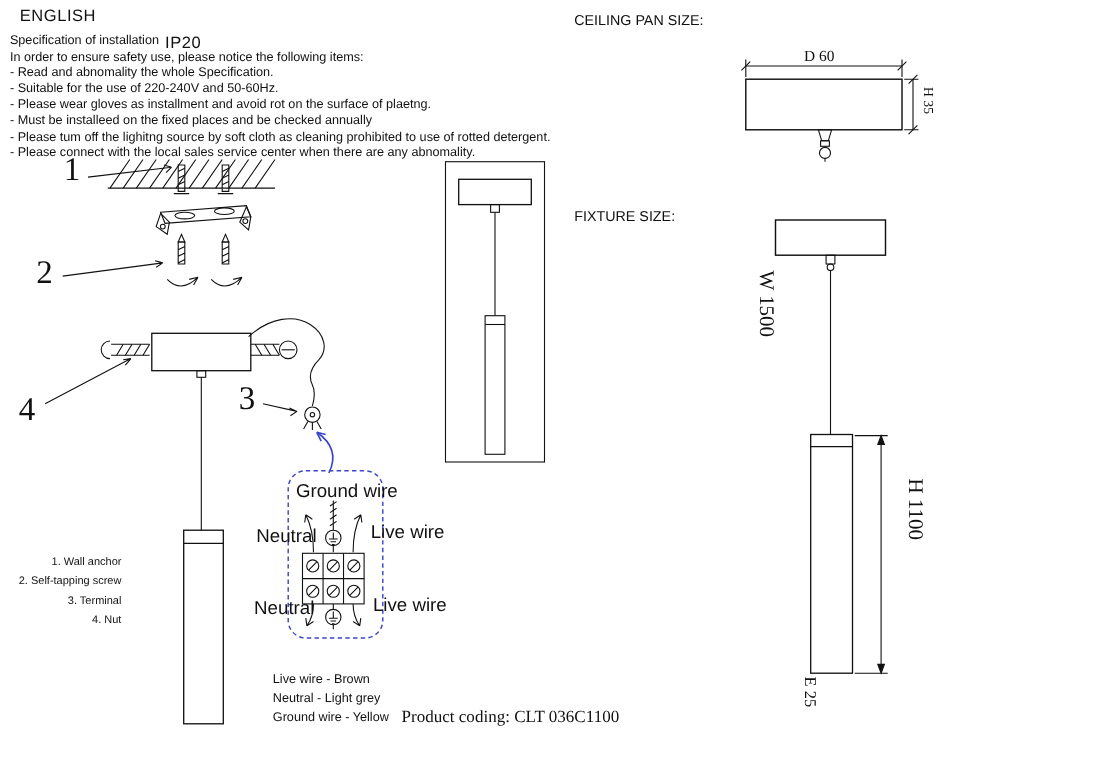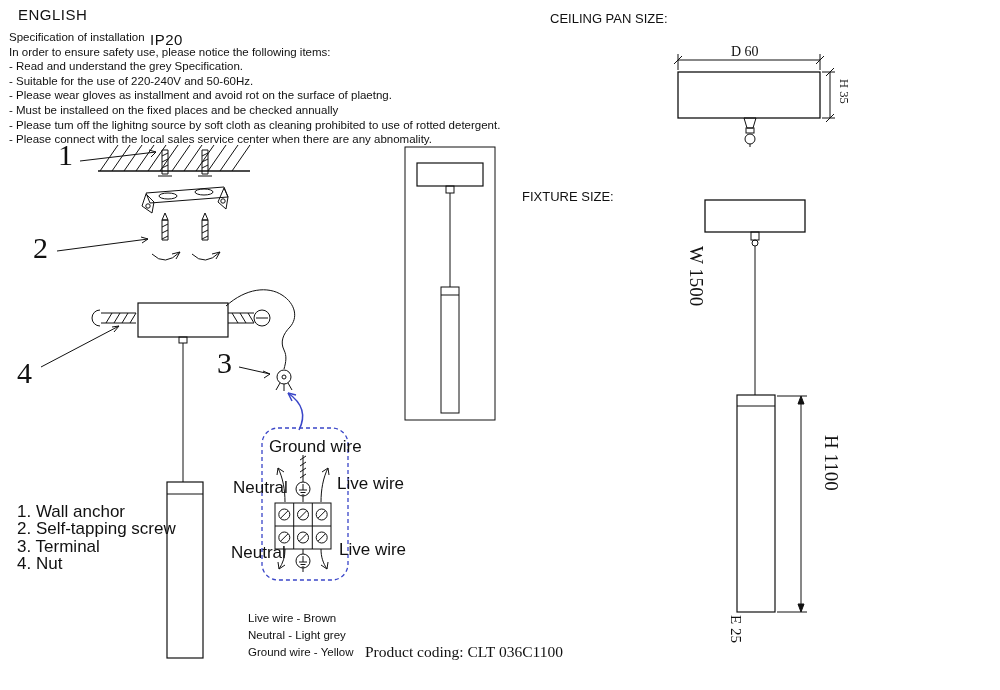--- a/index.html
+++ b/index.html
@@ -7,21 +7,21 @@
   body {
     width:1000px; height:690px; position:relative; overflow:hidden;
     font-family:"Liberation Sans", sans-serif; color:#111;
   }
   .page { position:absolute; left:0; top:0; width:1000px; height:546px; background:#fff; }
   .art  { position:absolute; left:0; top:0; }
   .abs  { position:absolute; white-space:nowrap; }
   .t15  { font-size:15px; letter-spacing:.5px; }
   .t13  { font-size:13px; }
   .spec div { font-size:11.5px; line-height:14.6px; white-space:nowrap; }
-  .legend div { font-size:17px; line-height:17.3px; white-space:nowrap; }
+  .legend div { font-size:10px; line-height:17.3px; white-space:nowrap;text-align:right; }
   .wirecolors div { font-size:11.5px; line-height:17.2px; white-space:nowrap; }
   .wlabel { font-size:17px; }
   .serif { font-family:"Liberation Serif", serif; }
   .vert  { writing-mode:vertical-rl; }
   .num   { font-family:"Liberation Serif", serif; font-size:30px; line-height:30px; }
   .product { font-size:15.5px; }
 </style>
 </head>
 <body>
 
@@ -156,27 +156,27 @@
       <path d="M737 406 h38"></path>
 
       <path d="M777 396 H807 M777 612 H807 M801 404 V604"></path>
       <polygon points="798,404 804,404 801,396" fill="#111"></polygon>
       <polygon points="798,604 804,604 801,612" fill="#111"></polygon>
     </g>
   </svg>
 
   <div class="abs t15" style="left:18px;top:6px;">ENGLISH</div>
   <div class="abs t15" style="left:150px;top:6px;margin-top:25px;">IP20</div>
-  <div class="abs t13" style="left:522px;top:11px;margin-left:28px;">CEILING PAN  SIZE:</div>
+  <div class="abs t13" style="left:522px;top:11px;">CEILING PAN  SIZE:</div>
   <div class="abs t13" style="left:522px;top:189px;">FIXTURE SIZE:</div>
 
   <div class="abs spec" style="left:9px;top:30px;">
     <div>Specification of installation</div>
     <div>In order to ensure safety use, please notice the following items:</div>
-    <div>- Read and understand the grey Specification.</div>
+    <div>- Read and abnomality the whole Specification.</div>
     <div>- Suitable for the use of 220-240V and 50-60Hz.</div>
     <div>- Please wear gloves as installment and avoid rot on the surface of plaetng.</div>
     <div>- Must be installeed on the fixed places and be checked annually</div>
     <div>- Please tum off the lighitng source by soft cloth as cleaning prohibited to use of rotted detergent.</div>
     <div>- Please connect with the local sales service center when there are any abnomality.</div>
   </div>
 
   <div class="abs num" style="left:58px;top:140px;">1</div>
   <div class="abs num" style="left:33px;top:233px;">2</div>
   <div class="abs num" style="left:17px;top:358px;">4</div>

